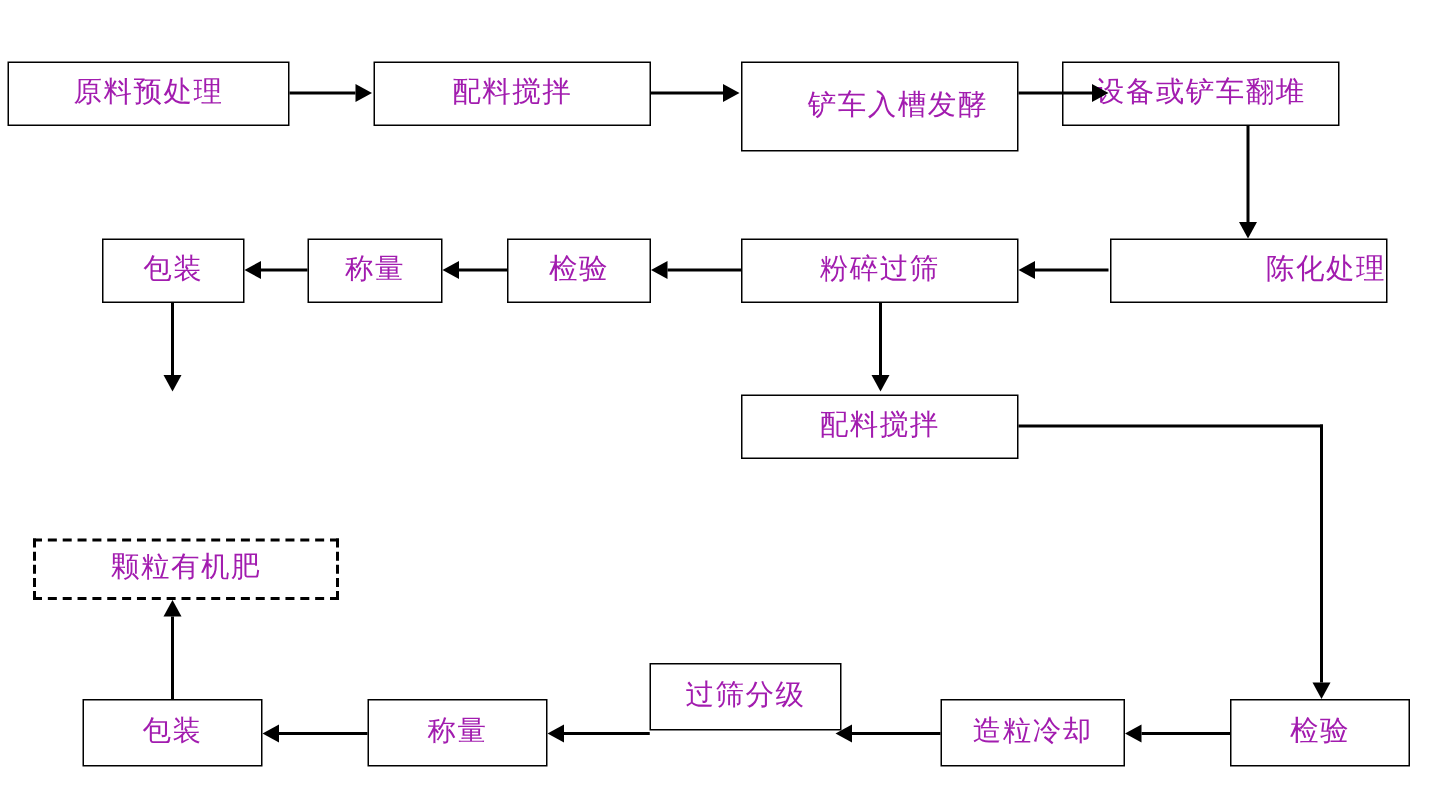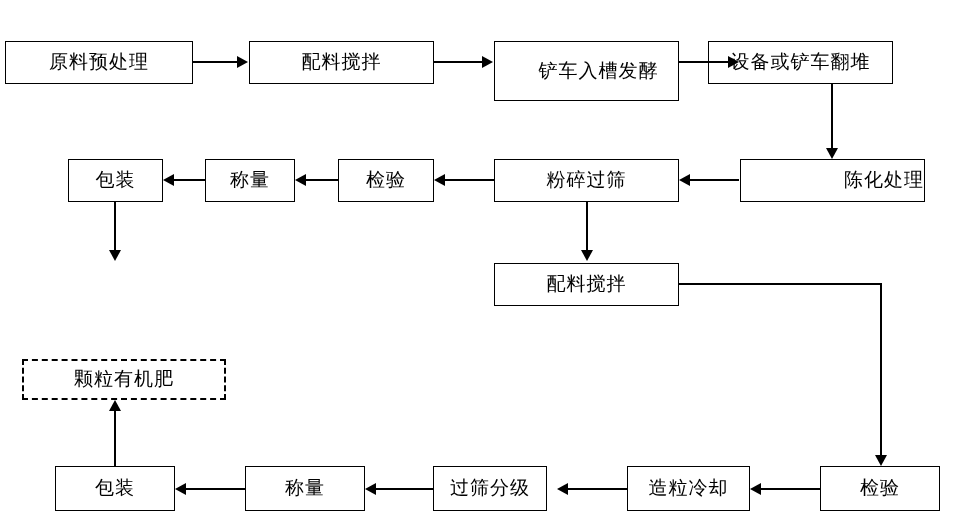--- a/index.html
+++ b/index.html
@@ -17,21 +17,21 @@
     background: #ffffff;
     overflow: hidden;
   }
   .node {
     position: absolute;
     box-sizing: border-box;
     display: flex;
     align-items: center;
     justify-content: center;
     background: #ffffff;
-    color: #000000;
+    color: #a21caf;
     font-size: 19px;
     line-height: 1.1;
     letter-spacing: 1px;
     white-space: nowrap;
   }
   .node.solid {
     border: 1.6px solid #000000;
   }
   .node.dashed {
     border: 2px dashed #000000;
@@ -143,21 +143,21 @@
   <div class="edge h" style="left:679px; top:283px; width:203px;"></div>
   <div class="edge v" style="left:880px; top:283px; width:2px; height:172px;"></div>
   <div class="arrowhead down" style="left:875px; top:455px;"></div>
 
   <div class="node solid" style="left:820px;top:466px; width:120px; height:45px;">
       <span>检验</span>
     </div>
   <div class="node solid" style="left:627px;top:466px; width:123px; height:45px;">
       <span>造粒冷却</span>
     </div>
-  <div class="node solid" style="left:433px;top:466px; width:114px; height:45px;">
+  <div class="node solid" style="left:433px;top:442px; width:128px; height:45px;">
       <span>过筛分级</span>
     </div>
   <div class="node solid" style="left:245px;top:466px; width:120px; height:45px;">
       <span>称量</span>
     </div>
   <div class="node solid" style="left:55px; top:466px; width:120px; height:45px;">
       <span>包装</span>
     </div>
 
   <div class="edge h" style="left:761px; top:488px; width:59px;"></div>

